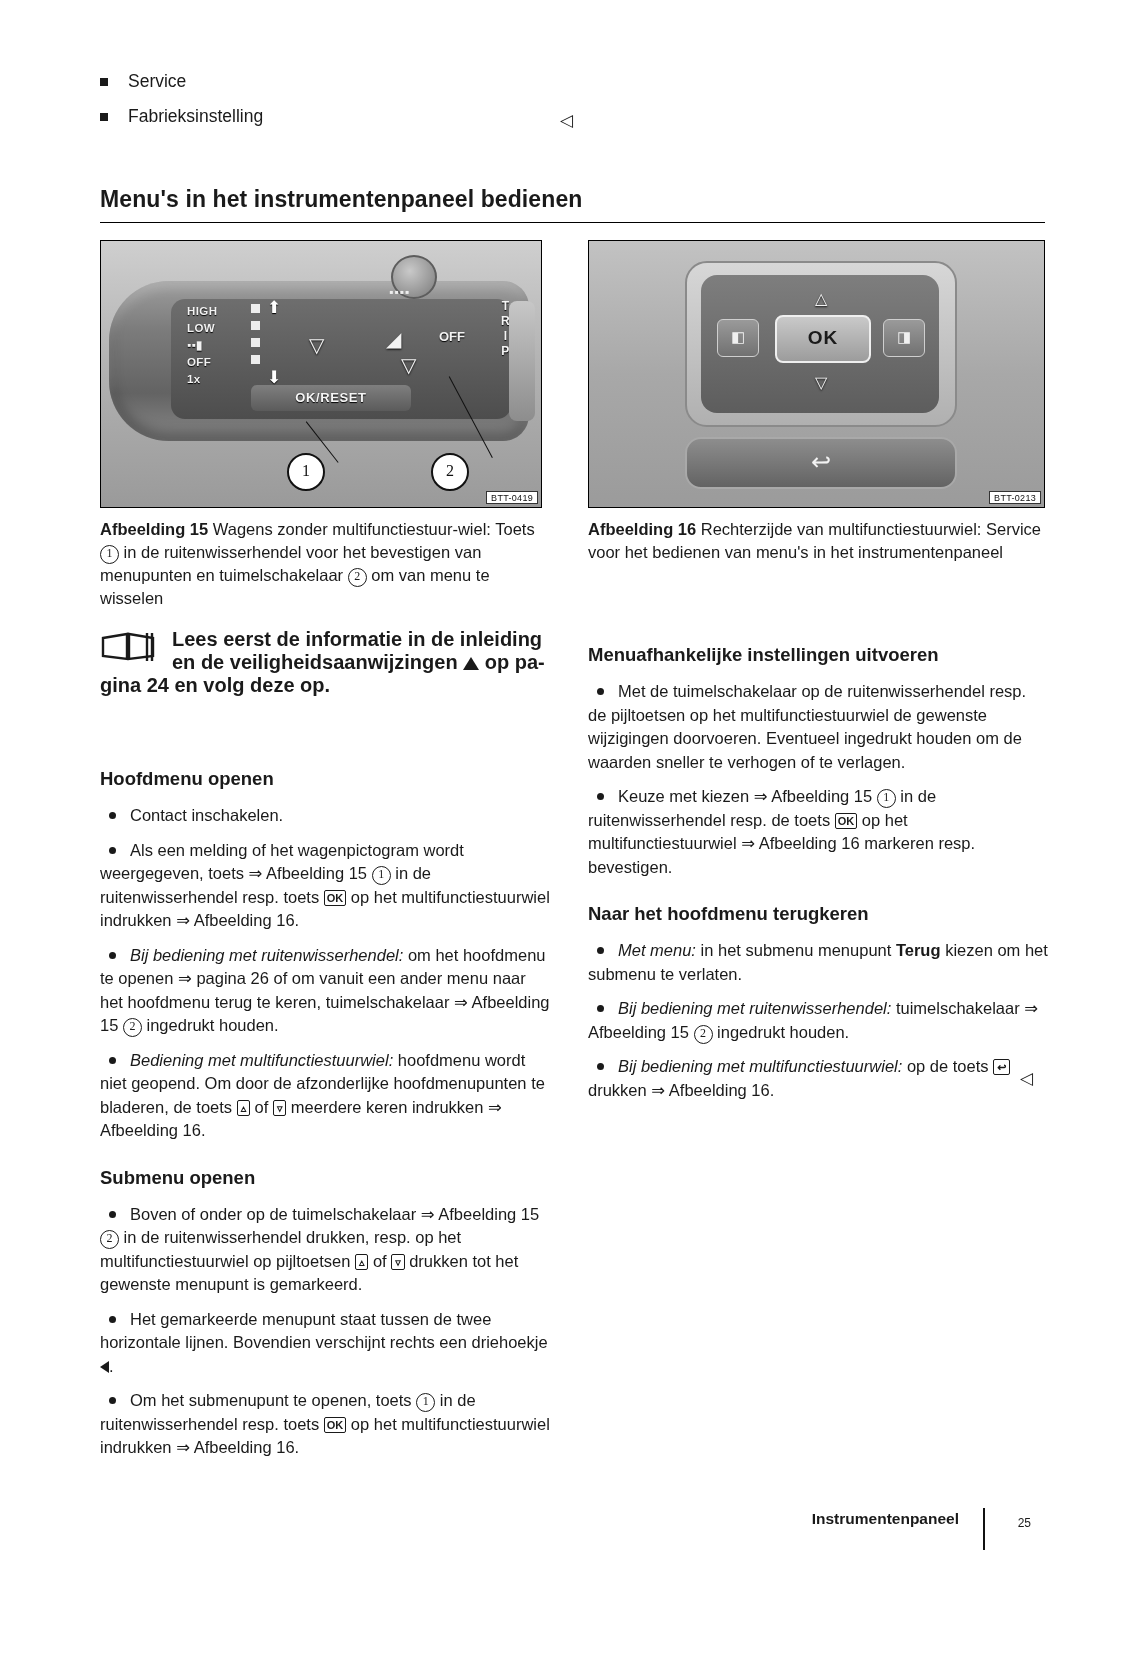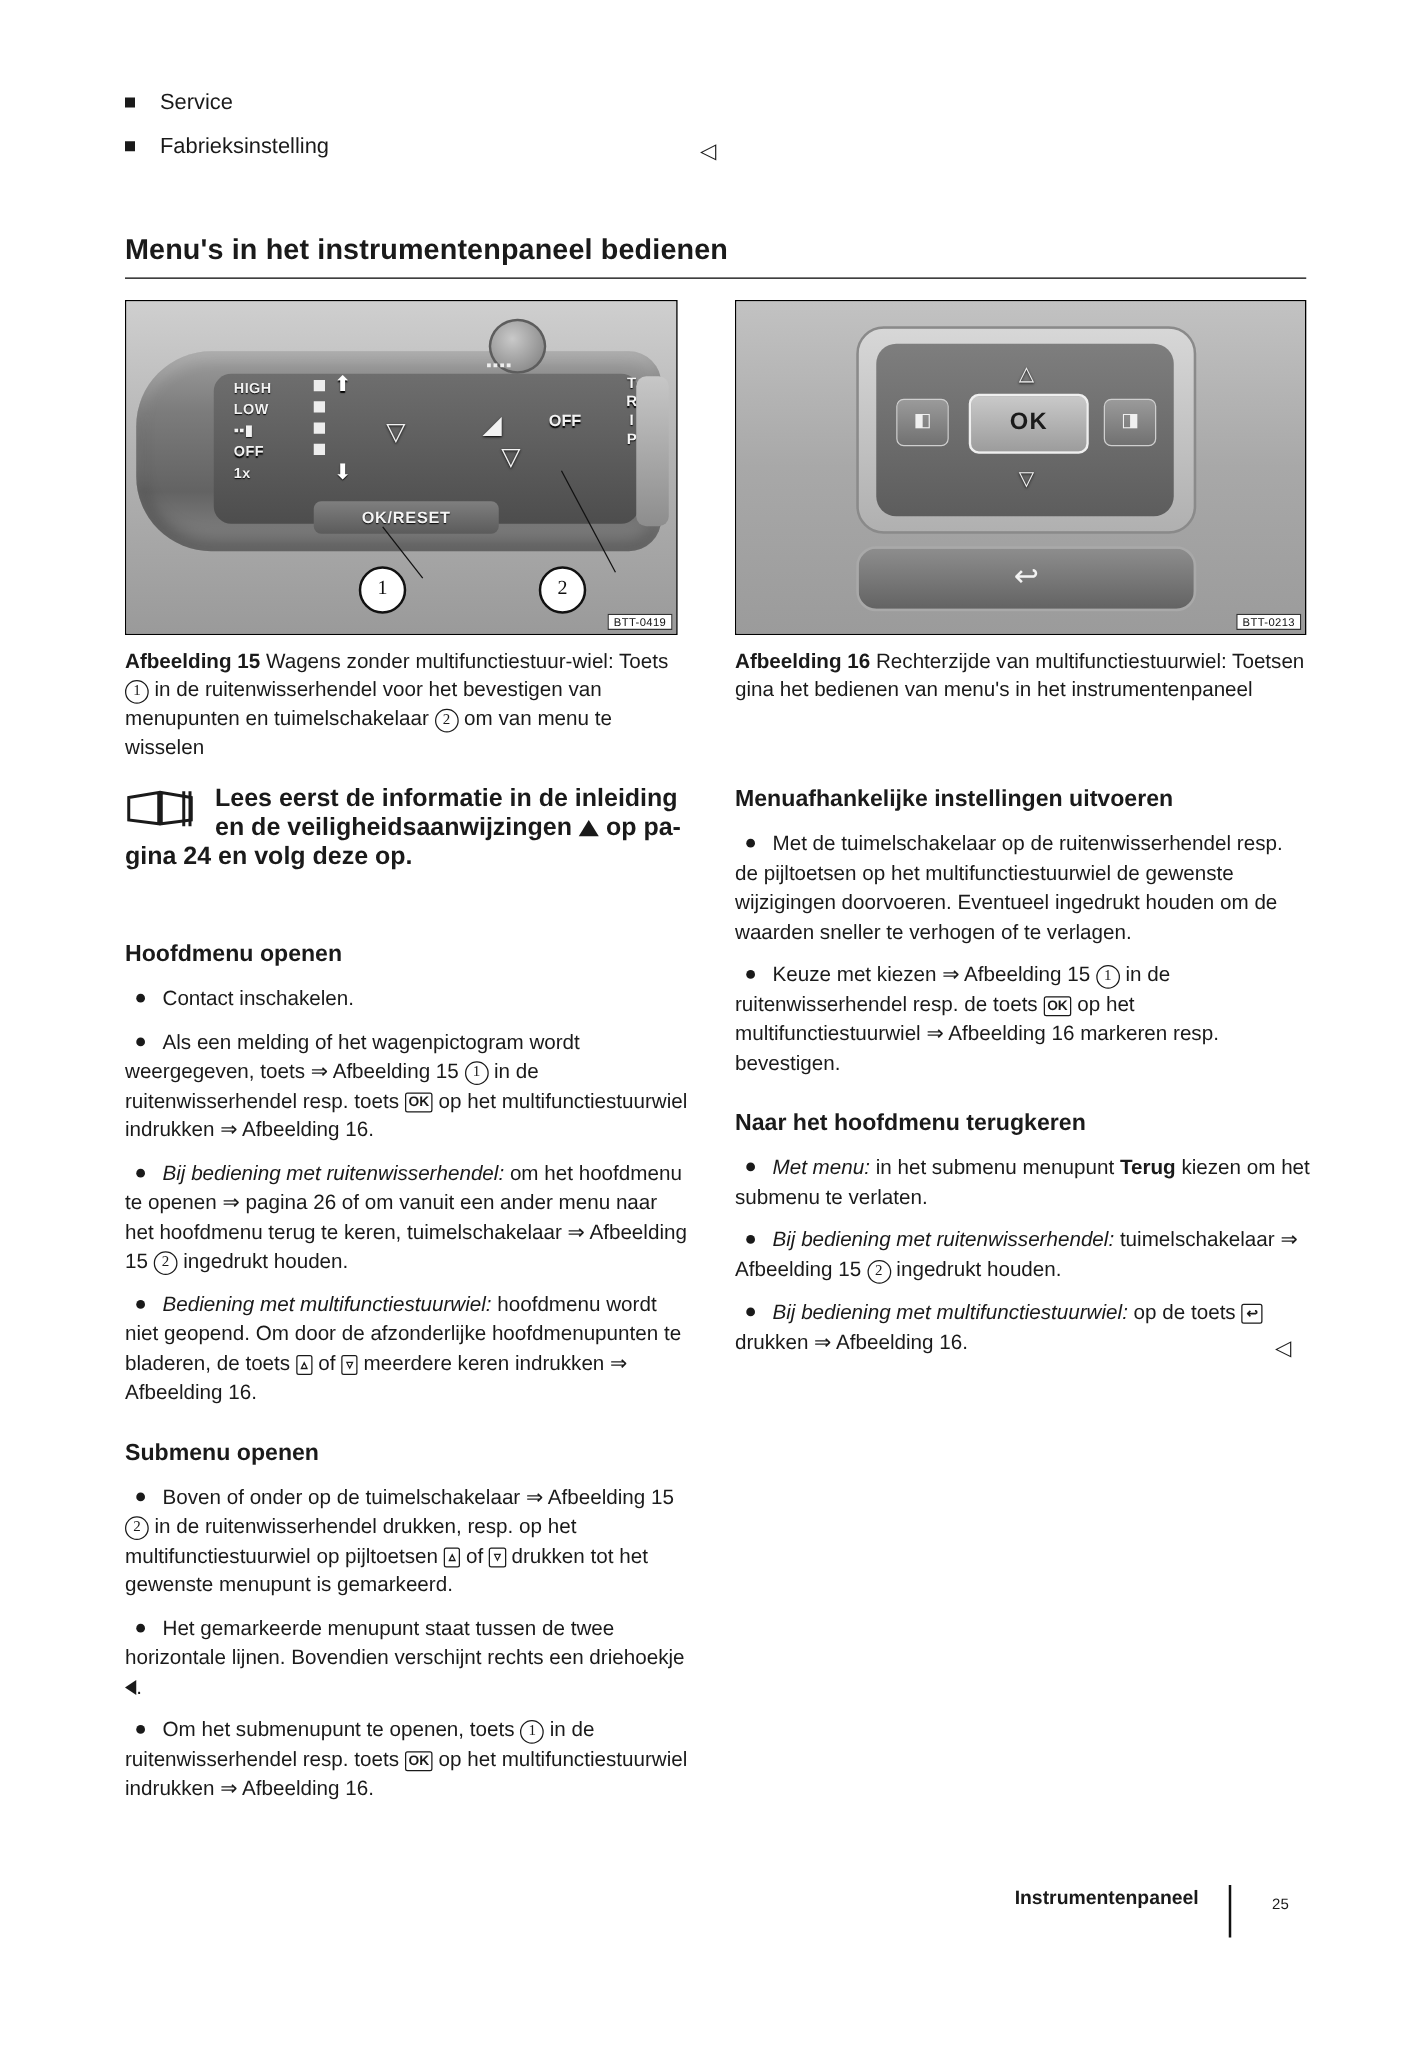--- a/index.html
+++ b/index.html
@@ -174,22 +174,22 @@
   }
   .trip-lbl {
     position: absolute;
     left: 400px; top: 58px;
     color: #f5f5f5; font-size: 12px; font-weight: bold;
     line-height: 15px; text-align: center;
     text-shadow: 0 1px 1px #000;
   }
   .okreset {
     position: absolute;
-    left: 150px; top: 160px;
-    width: 148px; height: 26px;
+    left: 150px; top: 144px;
+    width: 160px; height: 26px;
     background: linear-gradient(180deg,#7f7f7f,#5b5b5b);
     border-radius: 6px;
     color: #f5f5f5; font-size: 13px; font-weight: bold;
     text-align: center; line-height: 26px;
     letter-spacing: 0.6px;
     text-shadow: 0 1px 1px #000;
   }
   .dots {
     position: absolute;
     left: 288px; top: 44px;
@@ -342,21 +342,21 @@
     position: absolute;
     left: 588px;
     top: 628px;
     width: 460px;
   }
   h3.sec {
     font-size: 18.5px;
     font-weight: bold;
     margin: 24px 0 14px 0;
   }
-  h3.sec.first { margin-top: 0; }
+  h3.sec.first { margin-top: 16px; }
   p.para {
     font-size: 16.5px;
     line-height: 23.5px;
     margin: 0 0 11px 0;
     text-align: left;
   }
   p.bullet {
     position: relative;
     padding-left: 0;
   }
@@ -490,21 +490,21 @@
     </div>
     <div class="back-btn">↩</div>
     <div class="fig-tag">BTT-0213</div>
   </div>
 
   <div class="caption cap-left">
     <b>Afbeelding 15</b><span> Wagens zonder multifunctiestuur-wiel: Toets </span><span class="circ-num">1</span><span> in de ruitenwisserhendel voor het bevestigen van menupunten en tuimelschakelaar </span><span class="circ-num">2</span><span> om van menu te wisselen</span>
   </div>
 
   <div class="caption cap-right">
-    <b>Afbeelding 16</b><span> Rechterzijde van multifunctiestuurwiel: Toetsen gina het bedienen van menu's in het instrumentenpaneel</span>
+    <b>Afbeelding 16</b><span> Rechterzijde van multifunctiestuurwiel: Service voor het bedienen van menu's in het instrumentenpaneel</span>
   </div>
 
   <div class="note">
     <svg class="book-icon" viewBox="0 0 58 30">
       <path d="M3 6 L27 2 L27 27 L3 24 Z" fill="none" stroke="#1a1a1a" stroke-width="2.4"></path>
       <path d="M29 2 L53 6 L53 24 L29 27 Z" fill="none" stroke="#1a1a1a" stroke-width="2.4"></path>
       <line x1="47" y1="1" x2="47" y2="29" stroke="#1a1a1a" stroke-width="2.4"></line>
       <line x1="52" y1="1" x2="52" y2="29" stroke="#1a1a1a" stroke-width="2.4"></line>
     </svg>
     <div class="note-text">Lees eerst de informatie in de inleiding</div>

